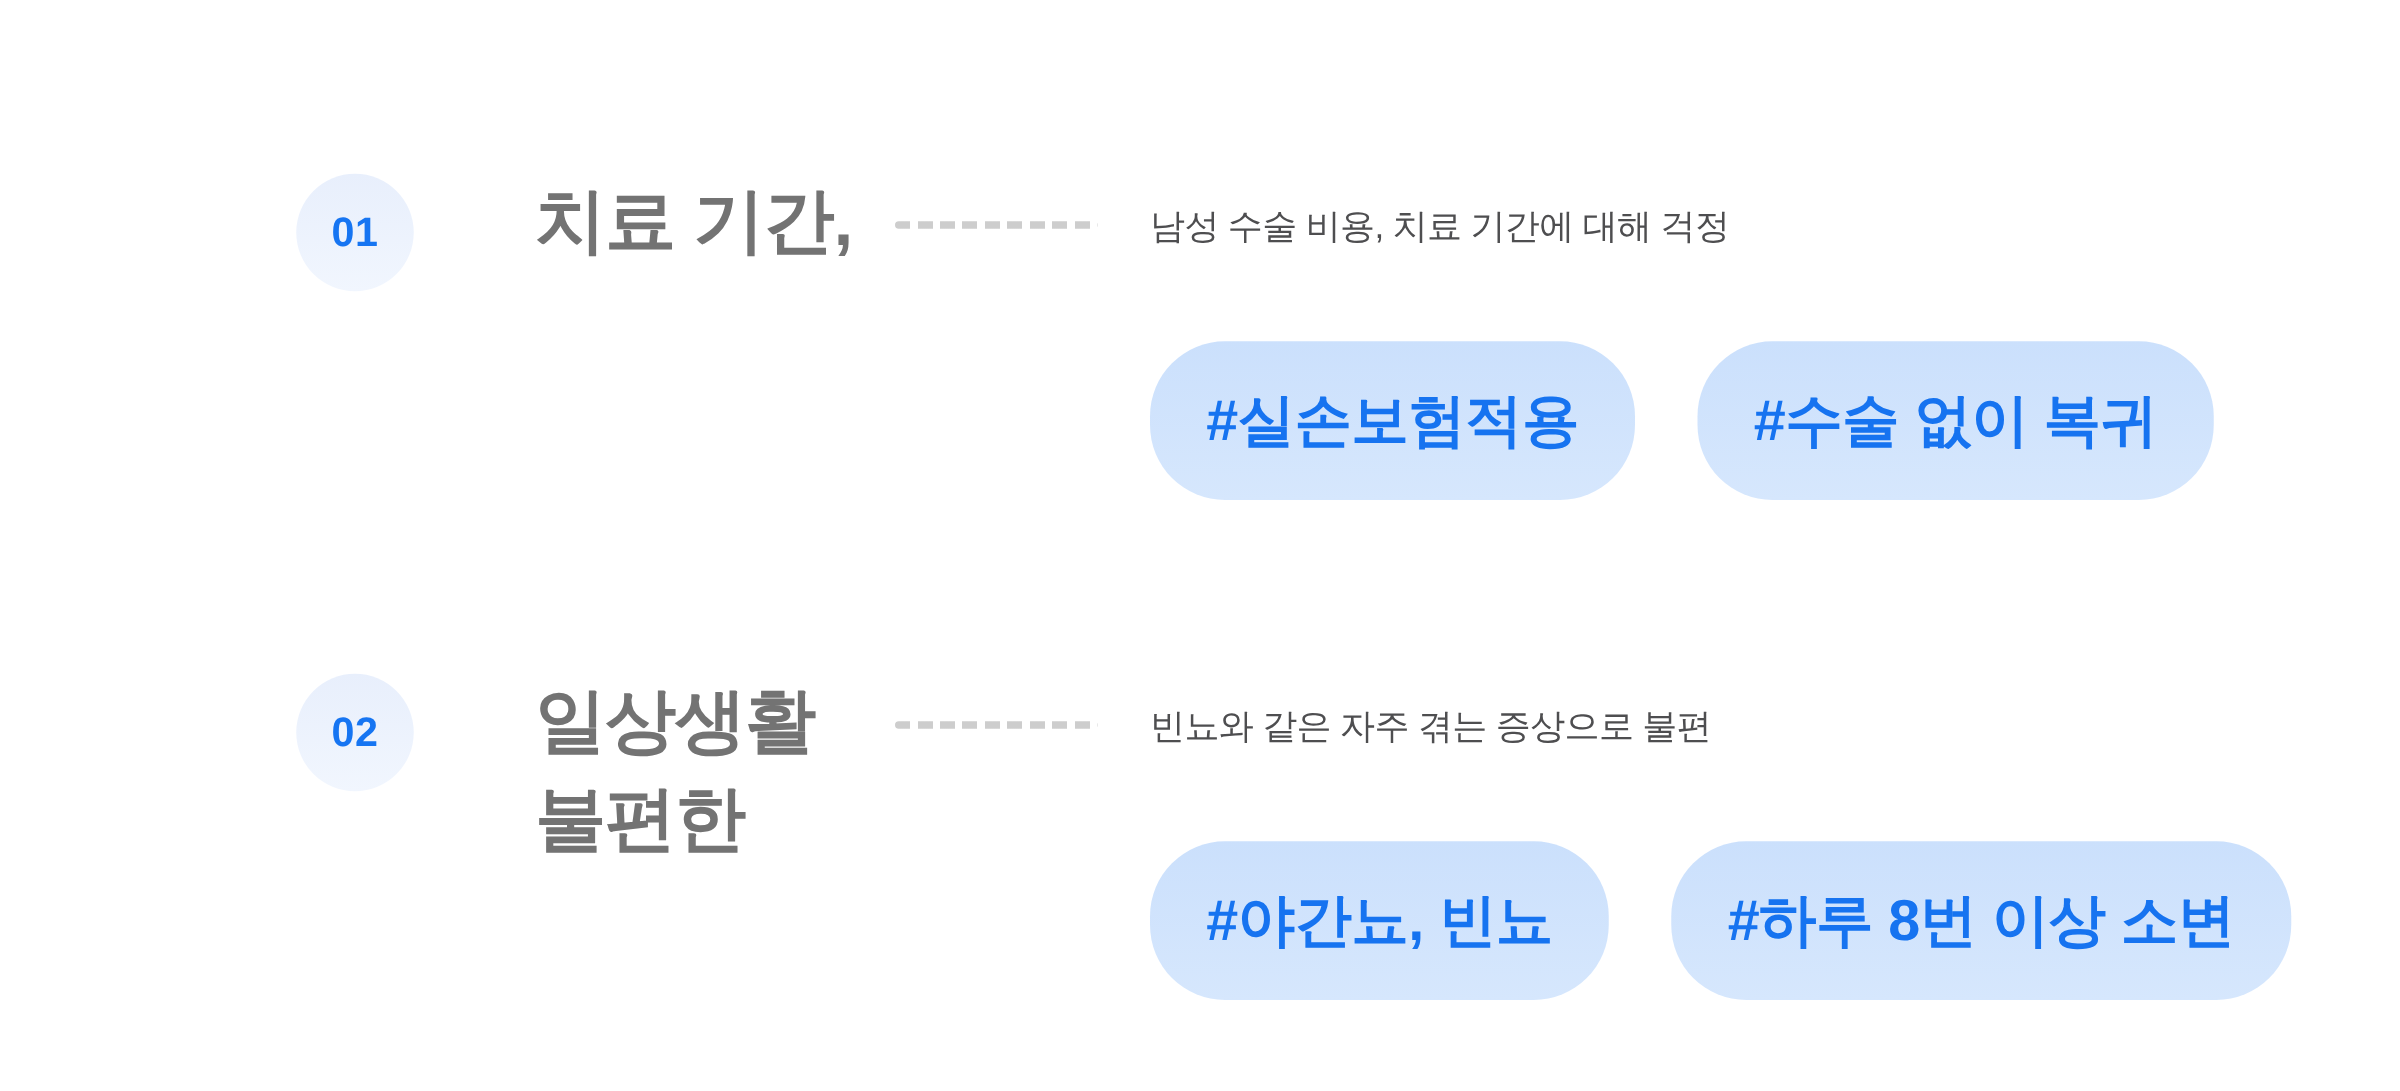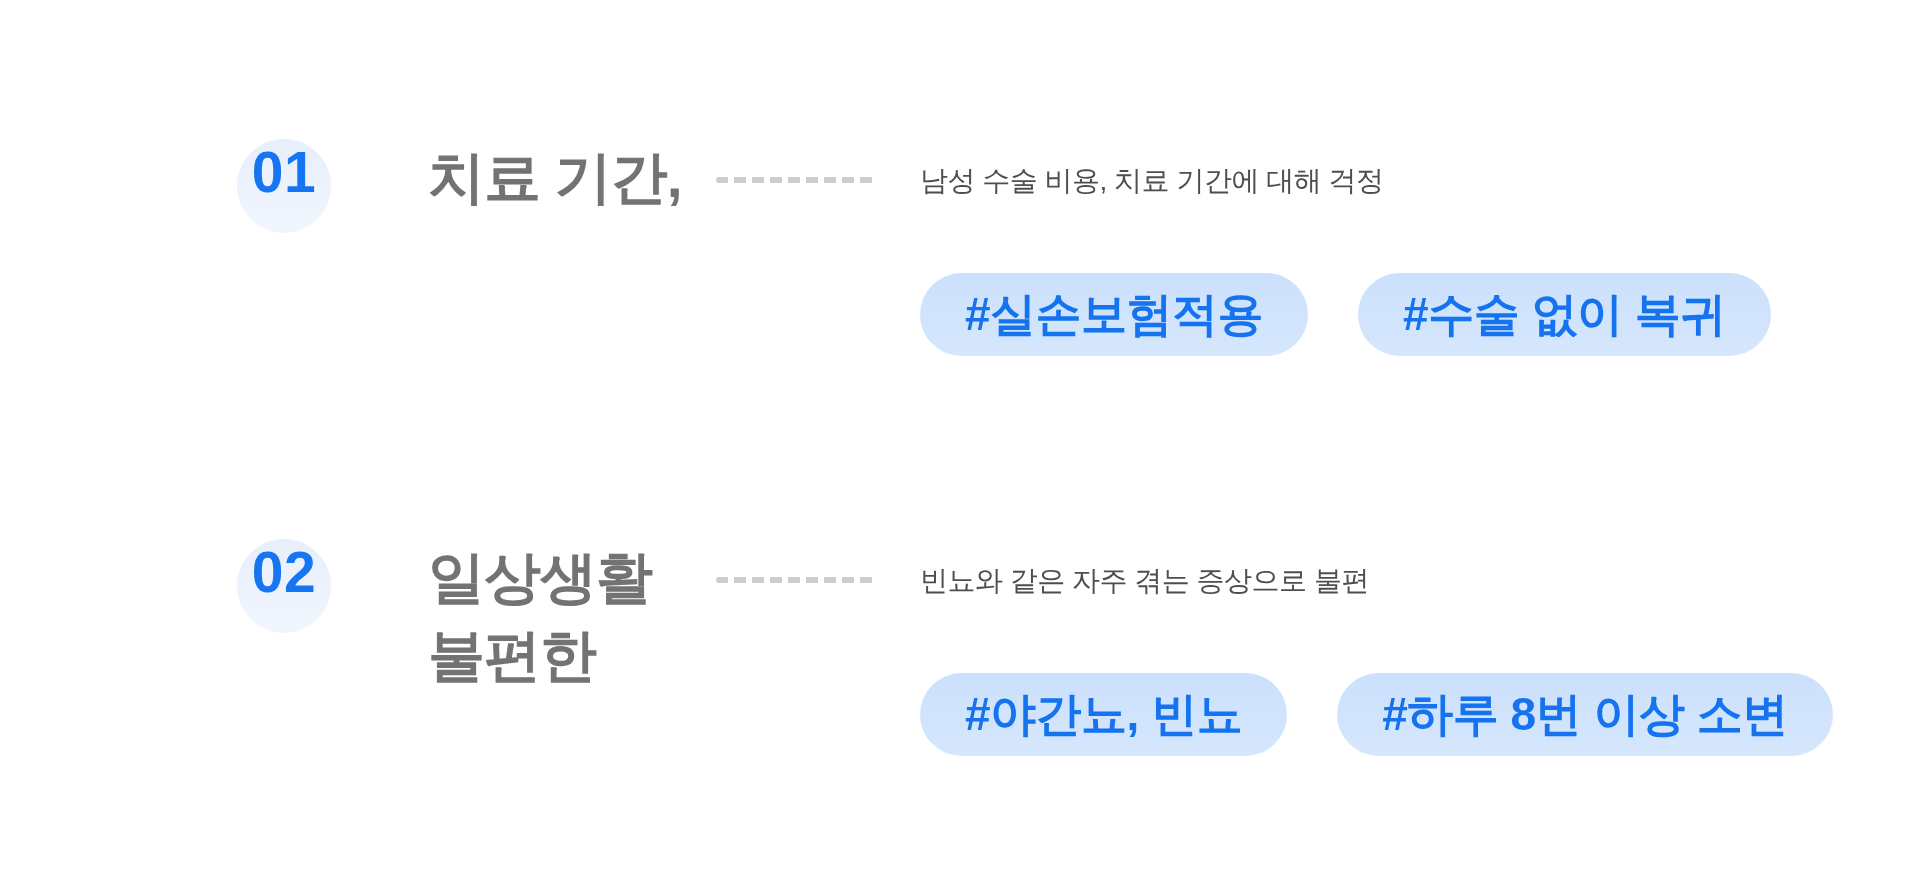--- a/index.html
+++ b/index.html
@@ -26,24 +26,24 @@
 
   .badge {
     position: absolute;
     left: 237px;
     top: 1px;
     width: 94px;
     height: 94px;
     border-radius: 50%;
     background: linear-gradient(180deg, #e8effc 0%, #f1f6fe 100%);
     display: flex;
-    align-items: flex-start;
+    align-items: center;
     justify-content: center;
     color: #1675f2;
-    font-size: 57px;
+    font-size: 33px;
     font-weight: 700;
     letter-spacing: 0.5px;
   }
   .title {
     position: absolute;
     left: 428px;
     top: 0;
     width: 300px;
     font-size: 57px;
     line-height: 78px;
@@ -78,22 +78,22 @@
   }
   .tags {
     margin-top: 61px;
     display: flex;
     gap: 50px;
   }
   .tag-pill {
     display: inline-flex;
     align-items: center;
     justify-content: center;
-    height: 83px;
-    padding: 0 45px;
+    height: 95px;
+    padding: 16px 45px;
     border-radius: 60px;
     background: linear-gradient(180deg, #cbe0fc 0%, #d6e7fd 100%);
     color: #1673f0;
     font-size: 46px;
     font-weight: 700;
     letter-spacing: -0.5px;
     white-space: nowrap;
   }
 </style>
 </head>

